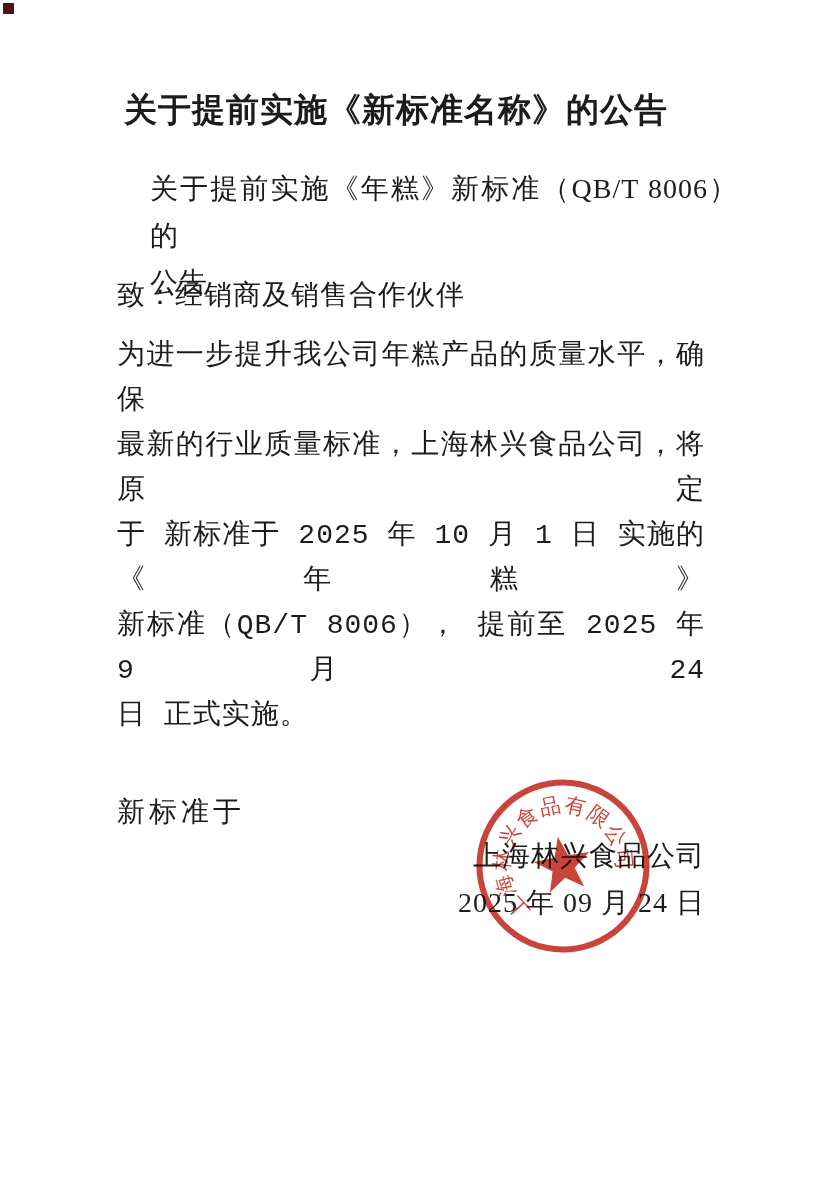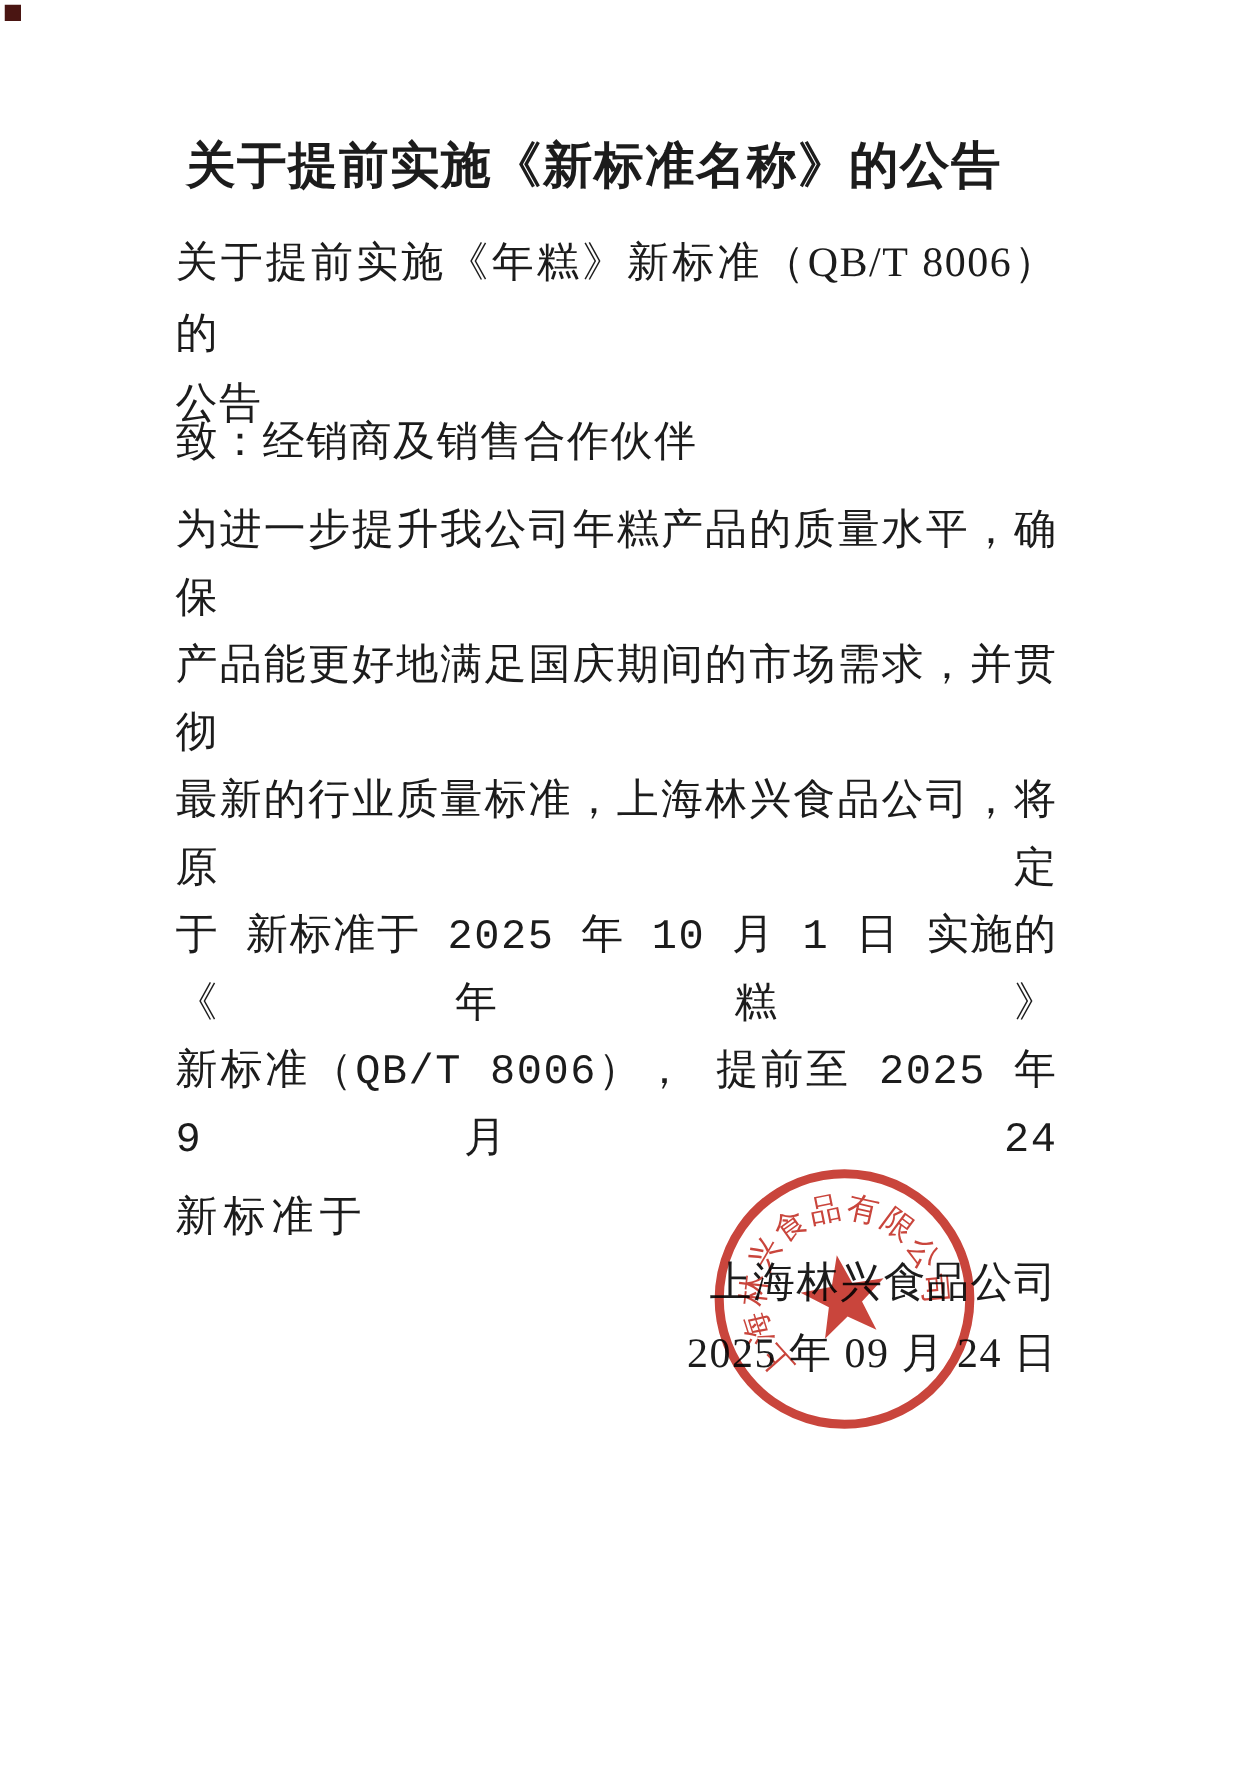--- a/index.html
+++ b/index.html
@@ -23,21 +23,21 @@
     font-size: 33px;
     letter-spacing: 1px;
   }
 
   .textblock {
     left: 117px; width: 588px;
     font-size: 28px;
     line-height: 47px;
     letter-spacing: 1px;
   }
-  .subtitle { top: 152px; }
+  .subtitle { top: 165px; margin-left: 33px; }
   .recipients { top: 271px; }
   .bodypara { top: 333px; line-height: 45px; font-family: Liberation Mono, monospace; }
   .line-just { text-align: justify; text-align-last: justify; }
   .closing { top: 788px; letter-spacing: 4px; }
 
   .signature {
     left: 117px; top: 832px; width: 588px;
     text-align: right;
     font-size: 28px;
     line-height: 47px;
@@ -64,24 +64,24 @@
 
 <div class="abs textblock subtitle">
   <div class="line-just">关于提前实施《年糕》新标准（QB/T 8006）的</div>
   <div>公告</div>
 </div>
 
 <div class="abs textblock recipients">致：经销商及销售合作伙伴</div>
 
 <div class="abs textblock bodypara">
   <div class="line-just">为进一步提升我公司年糕产品的质量水平，确保</div>
-  <div class="line-just">产品能更好地满足国庆期间的市场需求，并贯彻</div>
   <div class="line-just">最新的行业质量标准，上海林兴食品公司，将原定</div>
   <div class="line-just">于 新标准于 2025 年 10 月 1 日 实施的《年糕》</div>
   <div class="line-just">新标准（QB/T 8006）， 提前至 2025 年 9 月 24</div>
+  <div>日 正式实施。</div>
 </div>
 
 <div class="abs textblock closing">新标准于</div>
 
 <div class="abs signature">
   <div>上海林兴食品公司</div>
   <div>2025 年 09 月 24 日</div>
 </div>
 
 <div class="abs seal">

